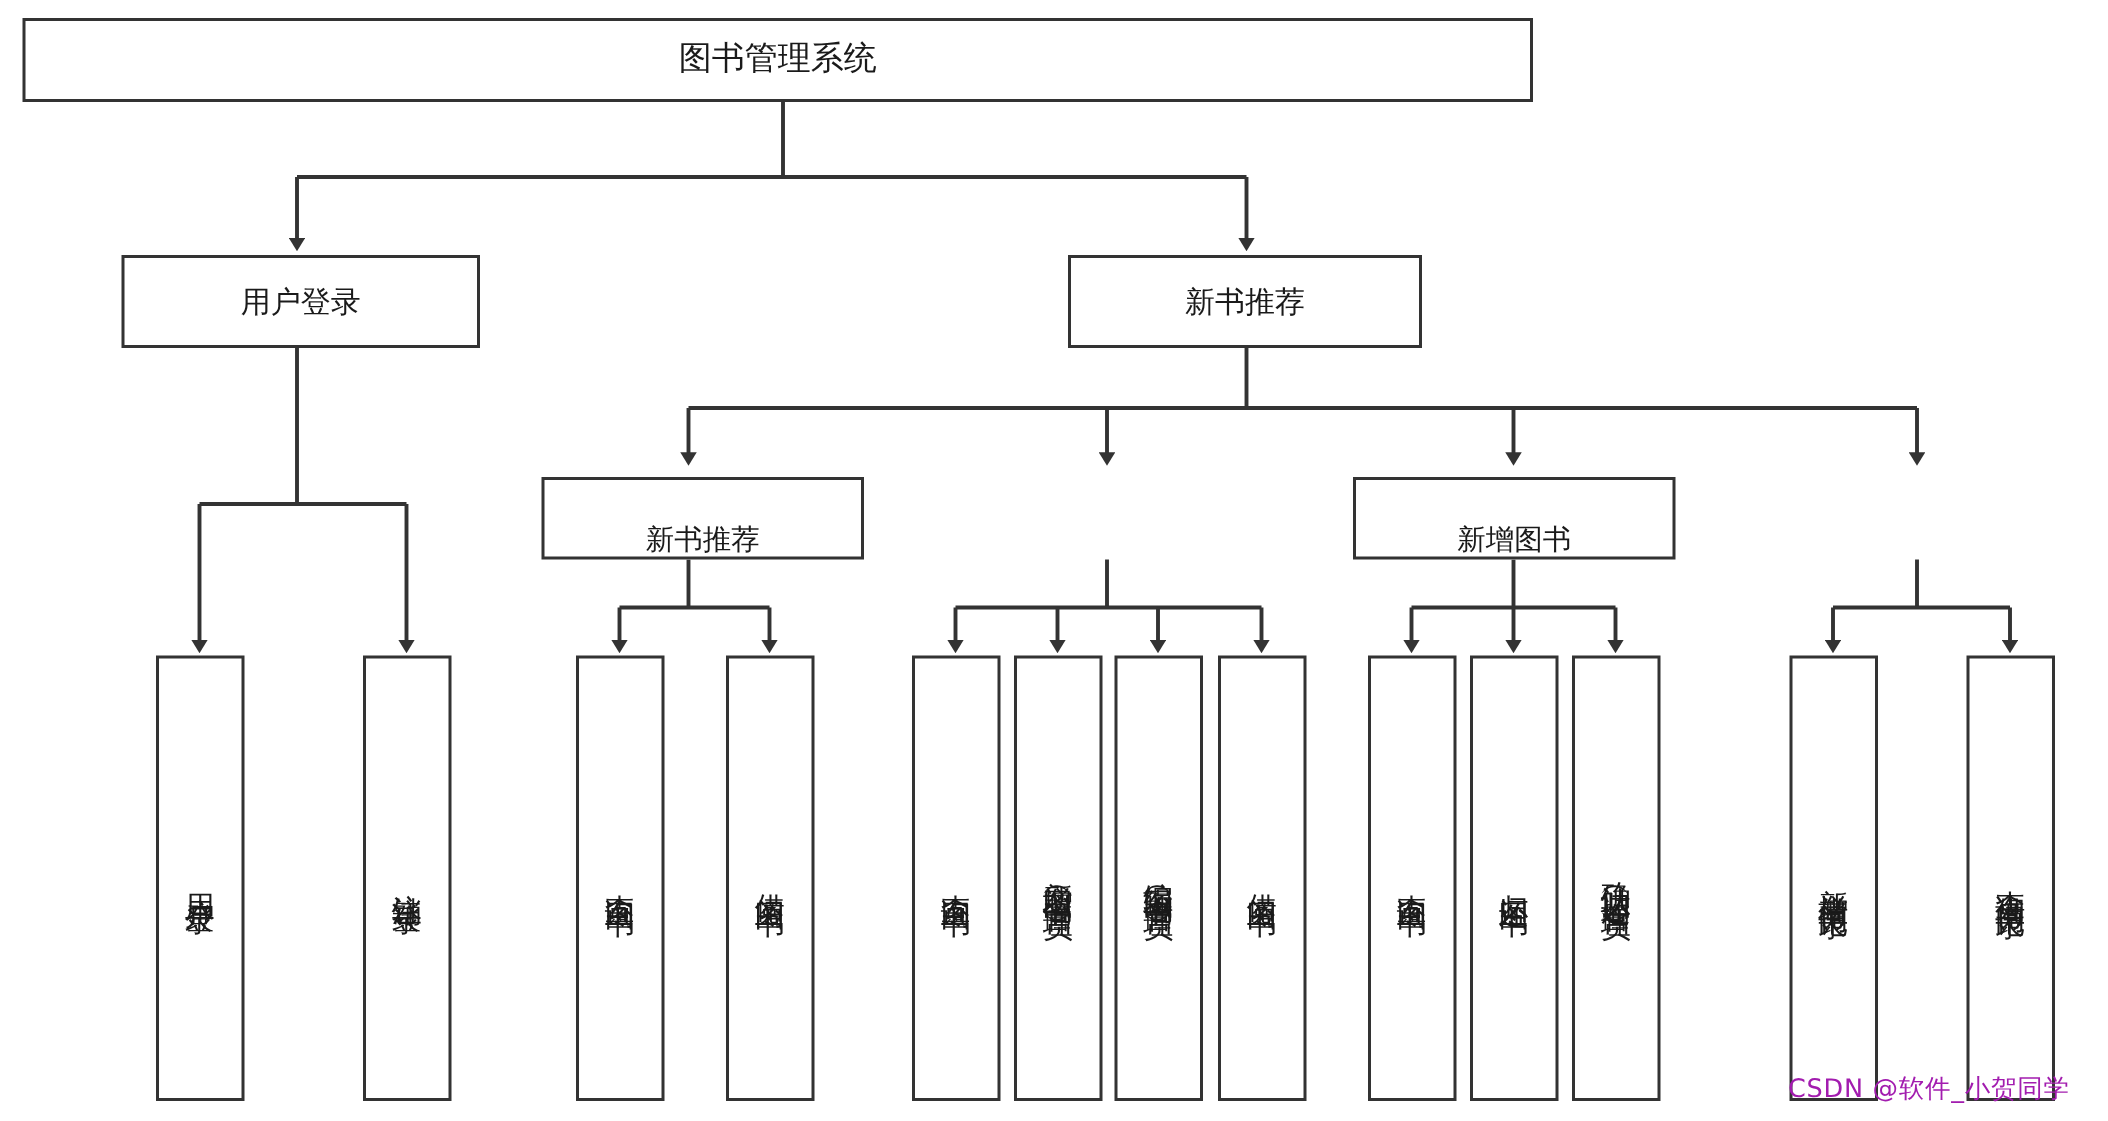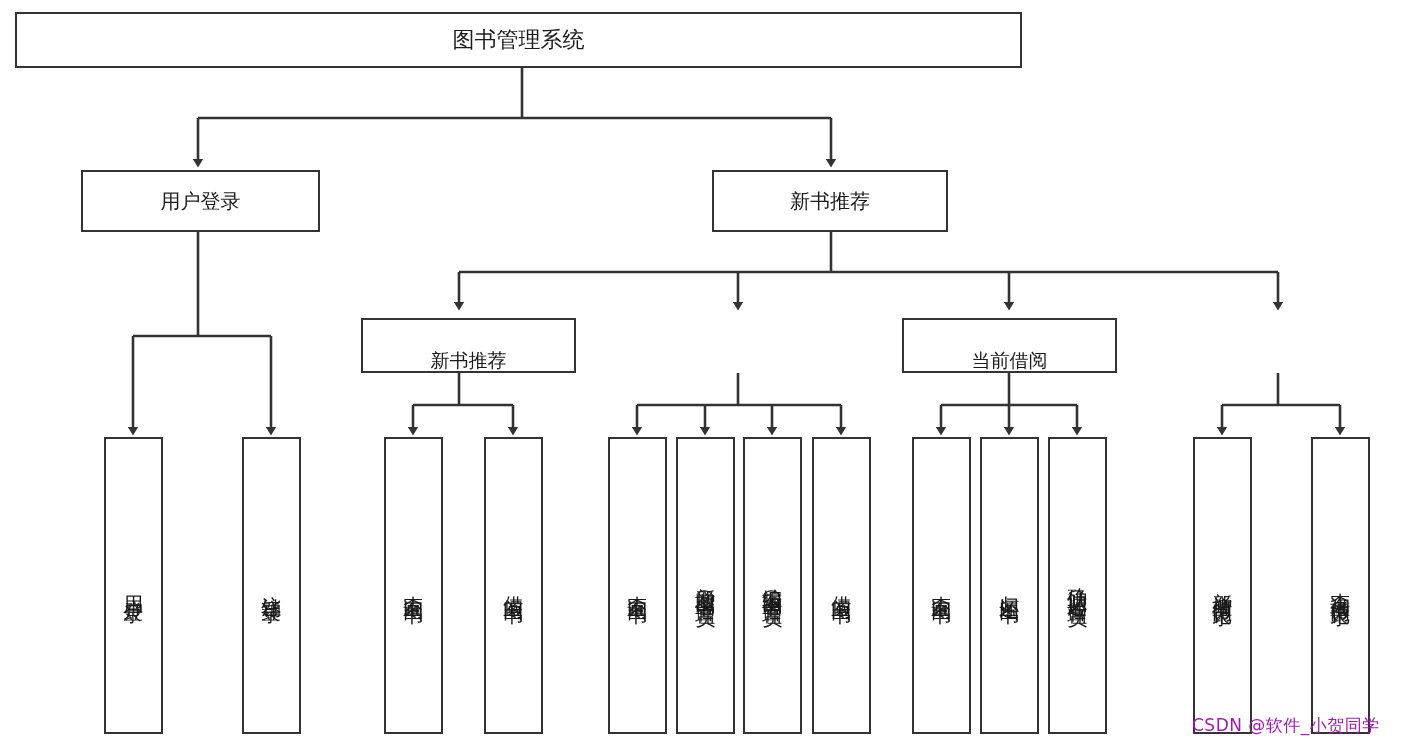--- a/index.html
+++ b/index.html
@@ -138,21 +138,21 @@
     <span>用户登录</span>
   </div>
   <div class="node level2" style="left:712px; top:170px; width:236px; height:62px;">
     <span>新书推荐</span>
   </div>
 
   <div class="node level3" style="left:361px; top:318px; width:215px; height:55px;">
     <span>新书推荐</span>
   </div>
   <div class="node level3" style="left:902px; top:318px; width:215px; height:55px;">
-    <span>当前借阅</span>
+    <span>新增图书</span>
   </div>
 
   <div class="node leaf" style="left:104px; top:437px; width:59px; height:297px;">
     <span class="vtext">用户登录</span>
   </div>
   <div class="node leaf" style="left:242px; top:437px; width:59px; height:297px;">
     <span class="vtext">注销登录</span>
   </div>
 
   <div class="node leaf" style="left:384px; top:437px; width:59px; height:297px;">

